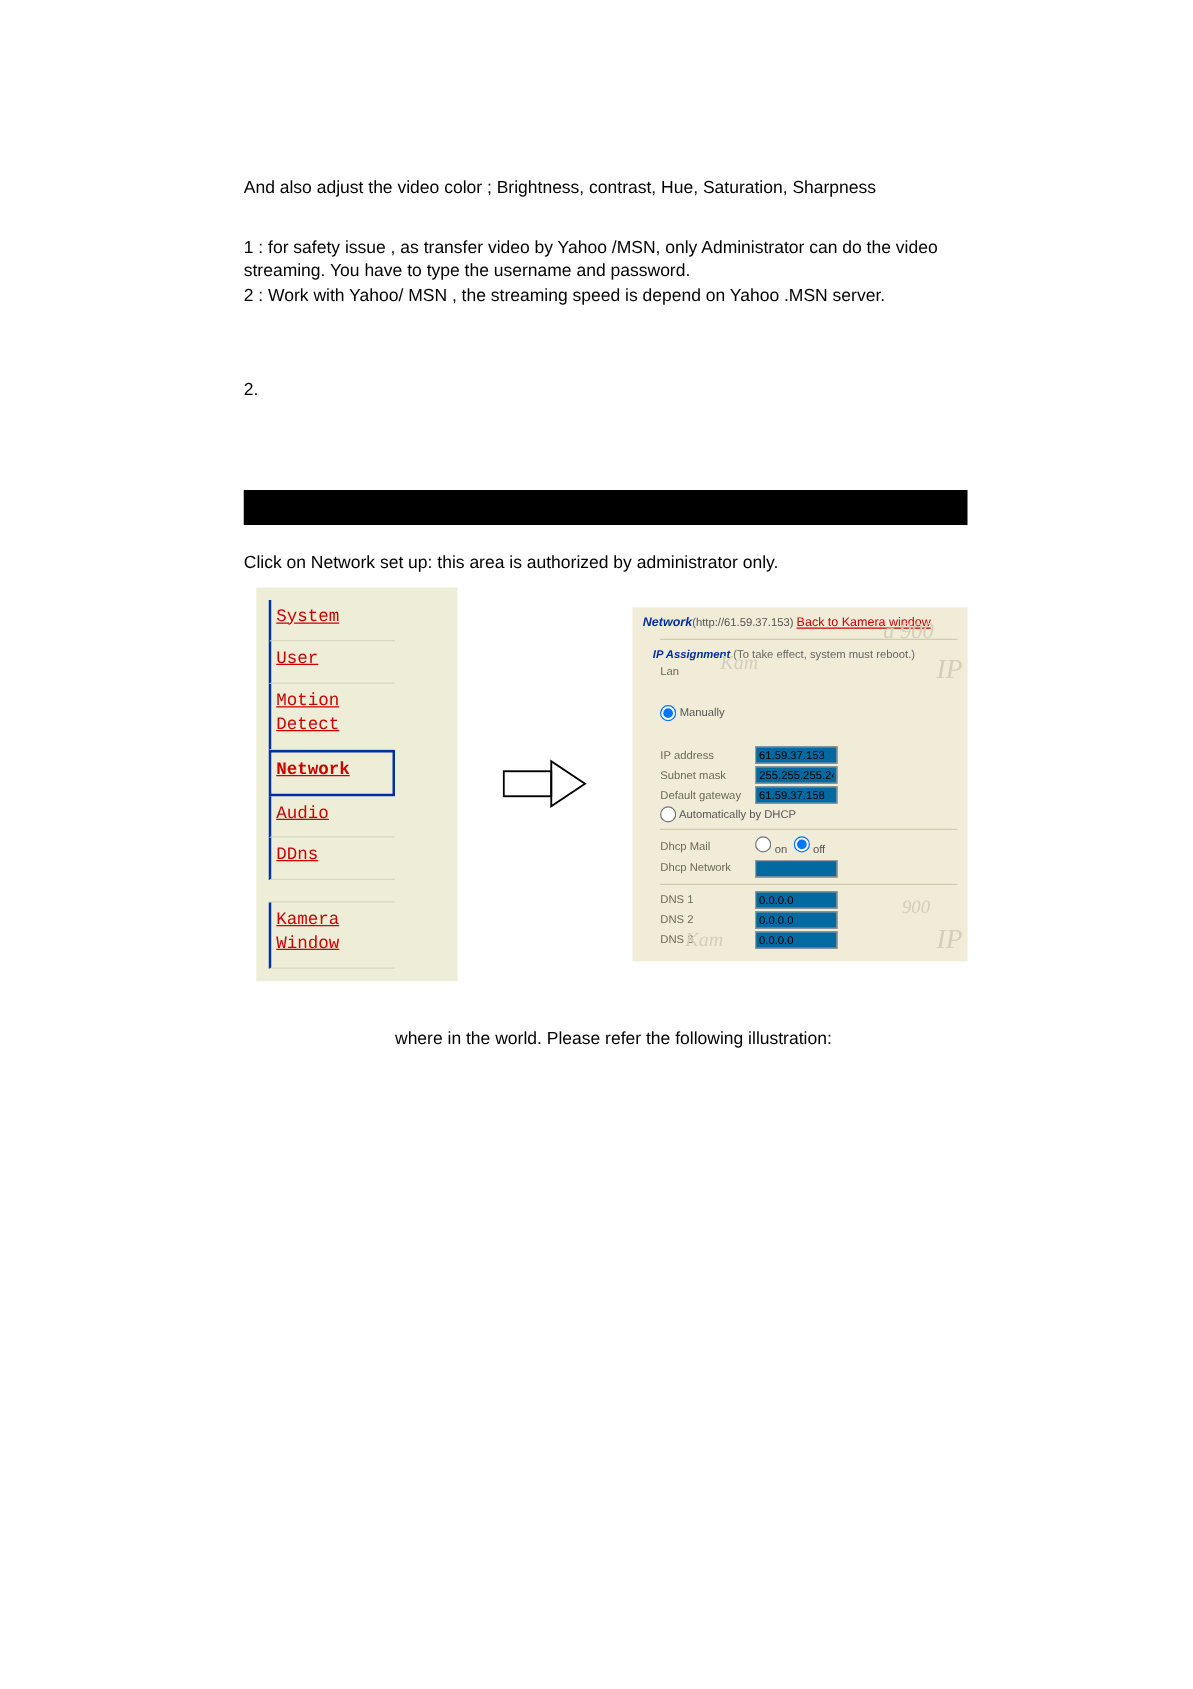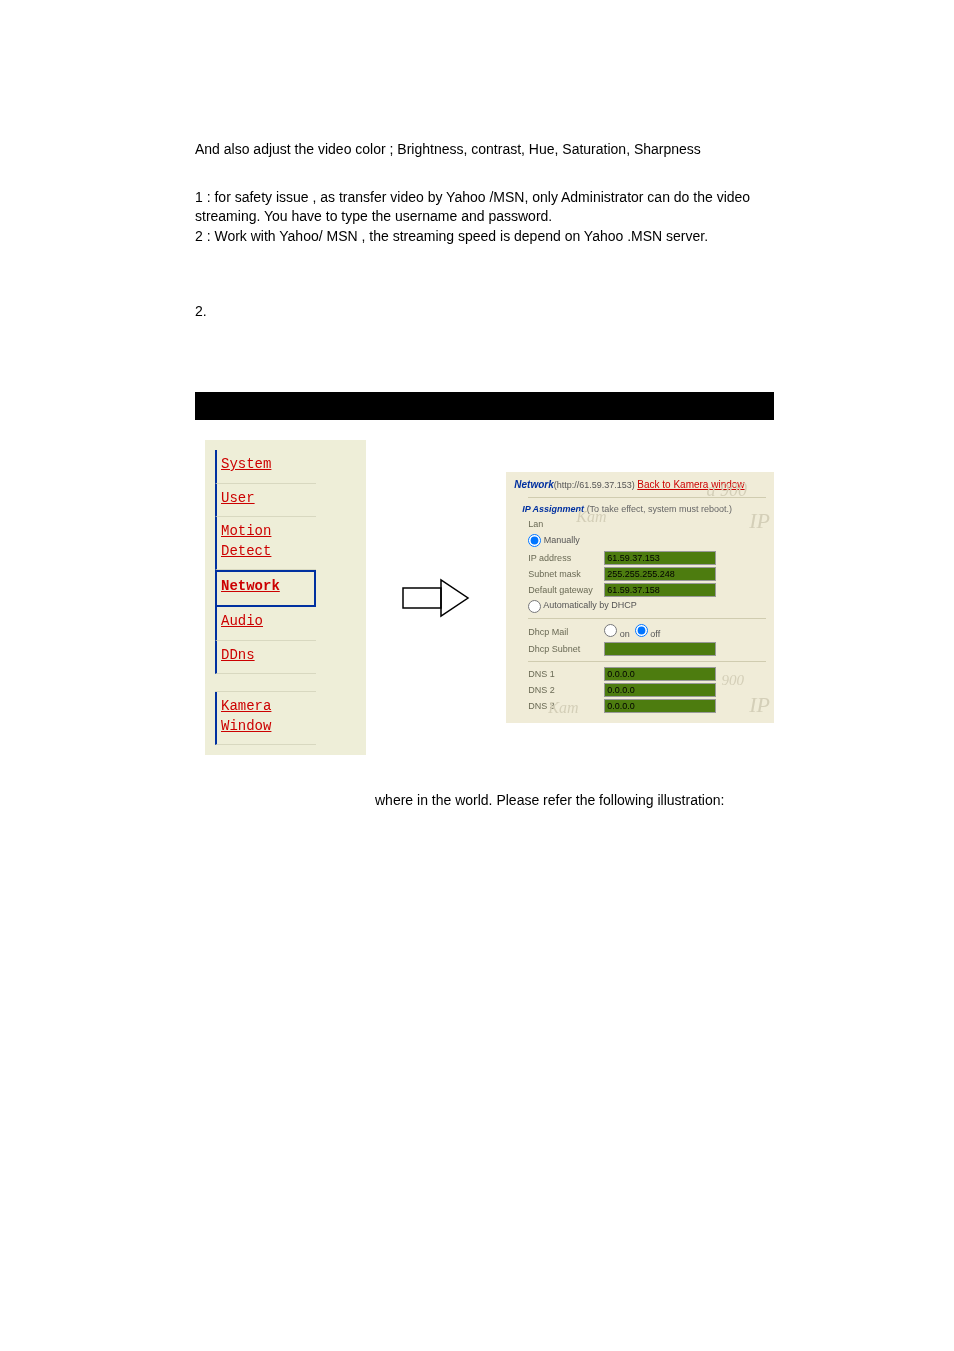--- a/index.html
+++ b/index.html
@@ -50,47 +50,48 @@
       color: #555;
       position: relative;
       padding: 6px 8px 8px 22px;
     }
     .net-title { color: #0030a0; font-weight: bold; font-style: italic; font-size: 10px; }
     .net-link { color: #cc0000; text-decoration: underline; font-size: 10px; }
     .fld { display: flex; align-items: center; margin: 2px 0; gap: 6px; }
     .fld label { width: 70px; color: #6a6a55; }
     .fld input[type="text"] {
       font-size: 9px; padding: 1px 2px; border: 1px solid #999;
-      background: #4d7c0f; width: 112px; height: 14px;
+      background: #0369a1; width: 66px; height: 14px;
     }
     .watermark {
       position: absolute; color: #d4cfb8; font-style: italic;
       font-family: "Times New Roman", serif; pointer-events: none;
     }
     .hr-sep { border: none; border-top: 1px solid #d0ccb0; margin: 5px 0; }
     .center-note { text-align: left; margin: 0 0 0 70px; }
-    .indent { margin-left: 110px; }
+    .indent { margin-left: 51px; }
   </style>
 </head>
 <body>
 
 <div class="para">
   <div>And also adjust the video color ; Brightness, contrast, Hue, Saturation, Sharpness</div>
 </div>
 
 <div class="para">
   <div>1 : for safety issue , as transfer video by Yahoo /MSN, only Administrator can do the video streaming. You have to type the username and password.</div>
   <div>2 : Work with Yahoo/ MSN , the streaming speed is depend on Yahoo .MSN server.</div>
 </div>
 
 <div class="section-num">2.</div>
 
 <div class="black-bar"></div>
 
 <div>
+  <div>Click on Network set up: this area is authorized by administrator only.</div>
 </div>
 
 <div class="screenshot-row">
   <div class="sidebar">
     <span class="menu-item menu-hl">System</span>
     <span class="menu-item menu-hl">User</span>
     <span class="menu-item menu-hl">Motion Detect</span>
     <span class="menu-item menu-hl" style="border:2px solid #0030a0; font-weight:bold;">Network</span>
     <span class="menu-item menu-hl">Audio</span>
     <span class="menu-item menu-hl">DDns</span>
@@ -112,21 +113,21 @@
     <span class="watermark" style="bottom:2px; right:4px; font-size:22px;">IP</span>
 
     <div style="margin-left:-14px;">
       <span class="net-title">Network</span><span style="font-size:9px; color:#555;">(http://61.59.37.153) </span><span class="net-link">Back to Kamera window</span>
     </div>
     <hr class="hr-sep">
     <div style="margin-left:-6px;">
       <span style="color:#0030a0; font-weight:bold; font-style:italic;">IP Assignment</span><span style="color:#666;"> (To take effect, system must reboot.)</span>
     </div>
     <div style="color:#6a6a55; margin:2px 0;">Lan</div>
-    <div style="margin:4px 0;">
+    <div style="margin:20px 0;">
       <input type="radio" checked="" style="vertical-align: middle;">
       <span>Manually</span>
     </div>
     <div class="fld">
       <label>IP address</label>
       <input type="text" value="61.59.37.153" style="">
     </div>
     <div class="fld">
       <label>Subnet mask</label>
       <input type="text" value="255.255.255.248" style="">
@@ -141,21 +142,21 @@
     </div>
     <hr class="hr-sep">
     <div class="fld">
       <label>Dhcp Mail</label>
       <span>
         <input type="radio" style=""> <span>on</span>
         &nbsp;<input type="radio" checked="" style=""> <span>off</span>
       </span>
     </div>
     <div class="fld">
-      <label>Dhcp Subnet</label>
+      <label>Dhcp Network</label>
       <input type="text" style="">
     </div>
     <hr class="hr-sep">
     <div class="fld">
       <label>DNS 1</label>
       <input type="text" value="0.0.0.0" style="">
     </div>
     <div class="fld">
       <label>DNS 2</label>
       <input type="text" value="0.0.0.0" style="">

